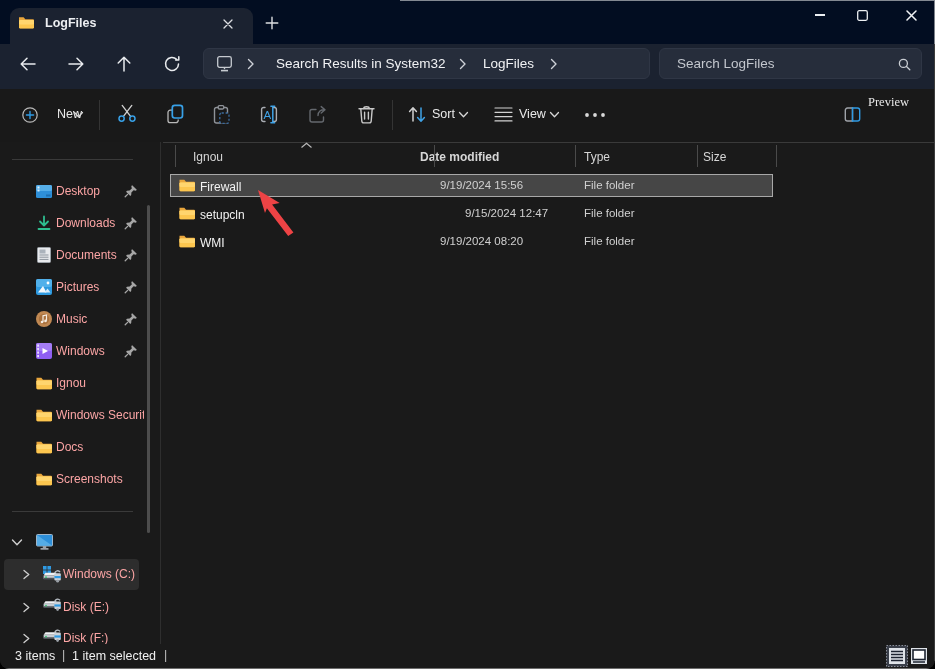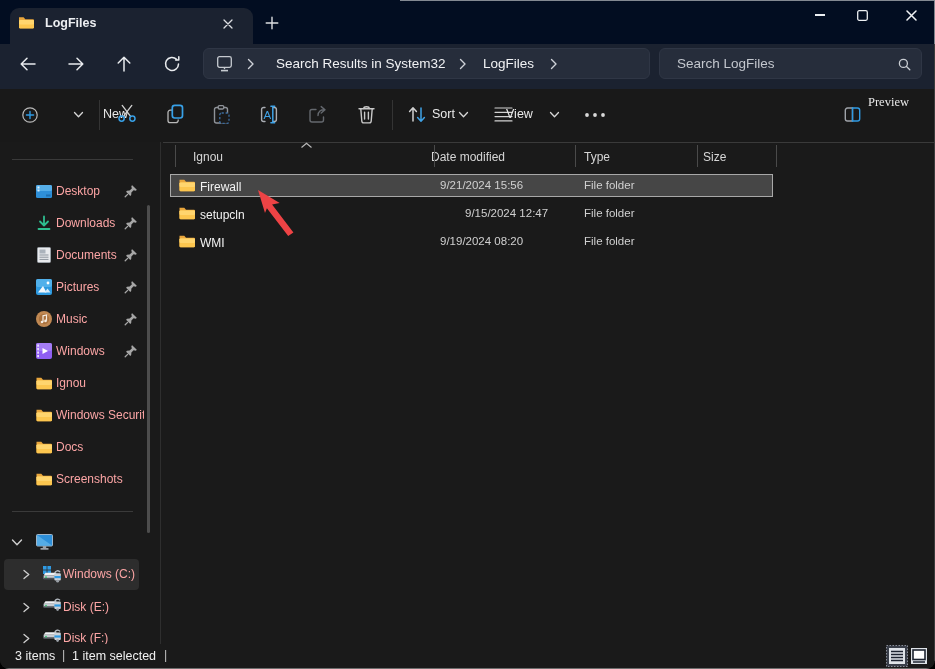--- a/index.html
+++ b/index.html
@@ -148,21 +148,21 @@
   </svg>
     </div>
 
   <div class="abs toolbar"></div>
   <div class="abs" style="left:21.5px;top:106.5px;">
       <svg width="16" height="16" viewBox="0 0 16 16">
     <circle cx="8" cy="8" r="7.2" fill="none" stroke="#b9b9b9" stroke-width="1.2"></circle>
     <path d="M8 4.4 V11.6 M4.4 8 H11.6" stroke="#2f9ae3" stroke-width="1.4" stroke-linecap="round"></path>
   </svg>
     </div>
-  <div class="abs tbtext" style="left:57px;top:91px;margin-left:46px;">New</div>
+  <div class="abs tbtext" style="left:57px;top:91px;">New</div>
   <div class="abs" style="left:73px;top:111px;">
       <svg width="11" height="8" viewBox="0 0 11 8">
     <path d="M1.5 1.5 L5.5 5.8 L9.5 1.5" fill="none" stroke="#d6d6d6" stroke-width="1.3" stroke-linecap="round" stroke-linejoin="round"></path>
   </svg>
     </div>
   <div class="abs tbsep" style="left:99px;"></div>
 
   <div class="abs" style="left:118px;top:104px;">
       <svg width="18" height="19" viewBox="0 0 18 19">
     <g fill="none" stroke-linecap="round">
@@ -232,21 +232,21 @@
   </svg>
     </div>
 
   <div class="abs" style="left:494px;top:106px;">
       <svg width="19" height="17" viewBox="0 0 19 17">
     <g stroke="#d2d2d2" stroke-width="1.2" stroke-linecap="round">
       <path d="M1 2 H18 M1 6.3 H18 M1 10.6 H18 M1 14.9 H18"></path>
     </g>
   </svg>
     </div>
-  <div class="abs tbtext" style="left:506px;top:91px;">View</div>
+  <div class="abs tbtext" style="left:519px;top:91px;">View</div>
   <div class="abs" style="left:549px;top:111px;">
       <svg width="11" height="8" viewBox="0 0 11 8">
     <path d="M1.5 1.5 L5.5 5.8 L9.5 1.5" fill="none" stroke="#d6d6d6" stroke-width="1.3" stroke-linecap="round" stroke-linejoin="round"></path>
   </svg>
     </div>
   <div class="abs" style="left:584px;top:112px;">
       <svg width="22" height="6" viewBox="0 0 22 6">
     <circle cx="3" cy="3" r="1.9" fill="#d9d9d9"></circle>
         <circle cx="11" cy="3" r="1.9" fill="#d9d9d9"></circle>
         <circle cx="19" cy="3" r="1.9" fill="#d9d9d9"></circle>
@@ -446,37 +446,37 @@
   </svg>
     </div>
   <div class="abs sbitem" style="left:63px;top:631px;">Disk (F:)</div>
 
   <div class="abs" style="left:300px;top:142px;">
       <svg width="13" height="7" viewBox="0 0 13 7">
     <path d="M1.5 5.5 L6.5 1.3 L11.5 5.5" fill="none" stroke="#b9b9b9" stroke-width="1.2"></path>
   </svg>
     </div>
   <div class="abs hdrtxt" style="left:193px;top:150px;">Ignou</div>
-  <div class="abs hdrtxt" style="left:431px;top:150px;">Date modified</div>
+  <div class="abs hdrtxt" style="left:420px;top:150px;font-weight:bold;">Date modified</div>
   <div class="abs hdrtxt" style="left:584px;top:150px;">Type</div>
   <div class="abs hdrtxt" style="left:703px;top:150px;">Size</div>
   <div class="abs" style="left:175px;top:145px;width:1px;height:22px;background:#4a4a4a;"></div>
   <div class="abs" style="left:434px;top:145px;width:1px;height:22px;background:#4a4a4a;"></div>
   <div class="abs" style="left:575px;top:145px;width:1px;height:22px;background:#4a4a4a;"></div>
   <div class="abs" style="left:697px;top:145px;width:1px;height:22px;background:#4a4a4a;"></div>
   <div class="abs" style="left:776px;top:145px;width:1px;height:22px;background:#4a4a4a;"></div>
 
   <div class="abs" style="left:170px;top:174px;width:603px;height:23px;background:#464646;border:1px solid #a8a8a8;"></div>
   <div class="abs" style="left:179px;top:178px;">
       <svg width="16" height="14">
         <use href="#folder16s"></use>
       </svg>
     </div>
   <div class="abs nametxt" style="left:200px;top:180px;">Firewall</div>
-  <div class="abs celltxt" style="left:440px;top:179px;">9/21/2024 15:56</div>
+  <div class="abs celltxt" style="left:440px;top:179px;">9/19/2024 15:56</div>
   <div class="abs celltxt" style="left:584px;top:179px;">File folder</div>
 
   <div class="abs" style="left:179px;top:206px;">
       <svg width="16" height="14">
         <use href="#folder16s"></use>
       </svg>
     </div>
   <div class="abs nametxt" style="left:200px;top:208px;">setupcln</div>
   <div class="abs celltxt" style="left:465px;top:207px;">9/15/2024 12:47</div>
   <div class="abs celltxt" style="left:584px;top:207px;">File folder</div>

